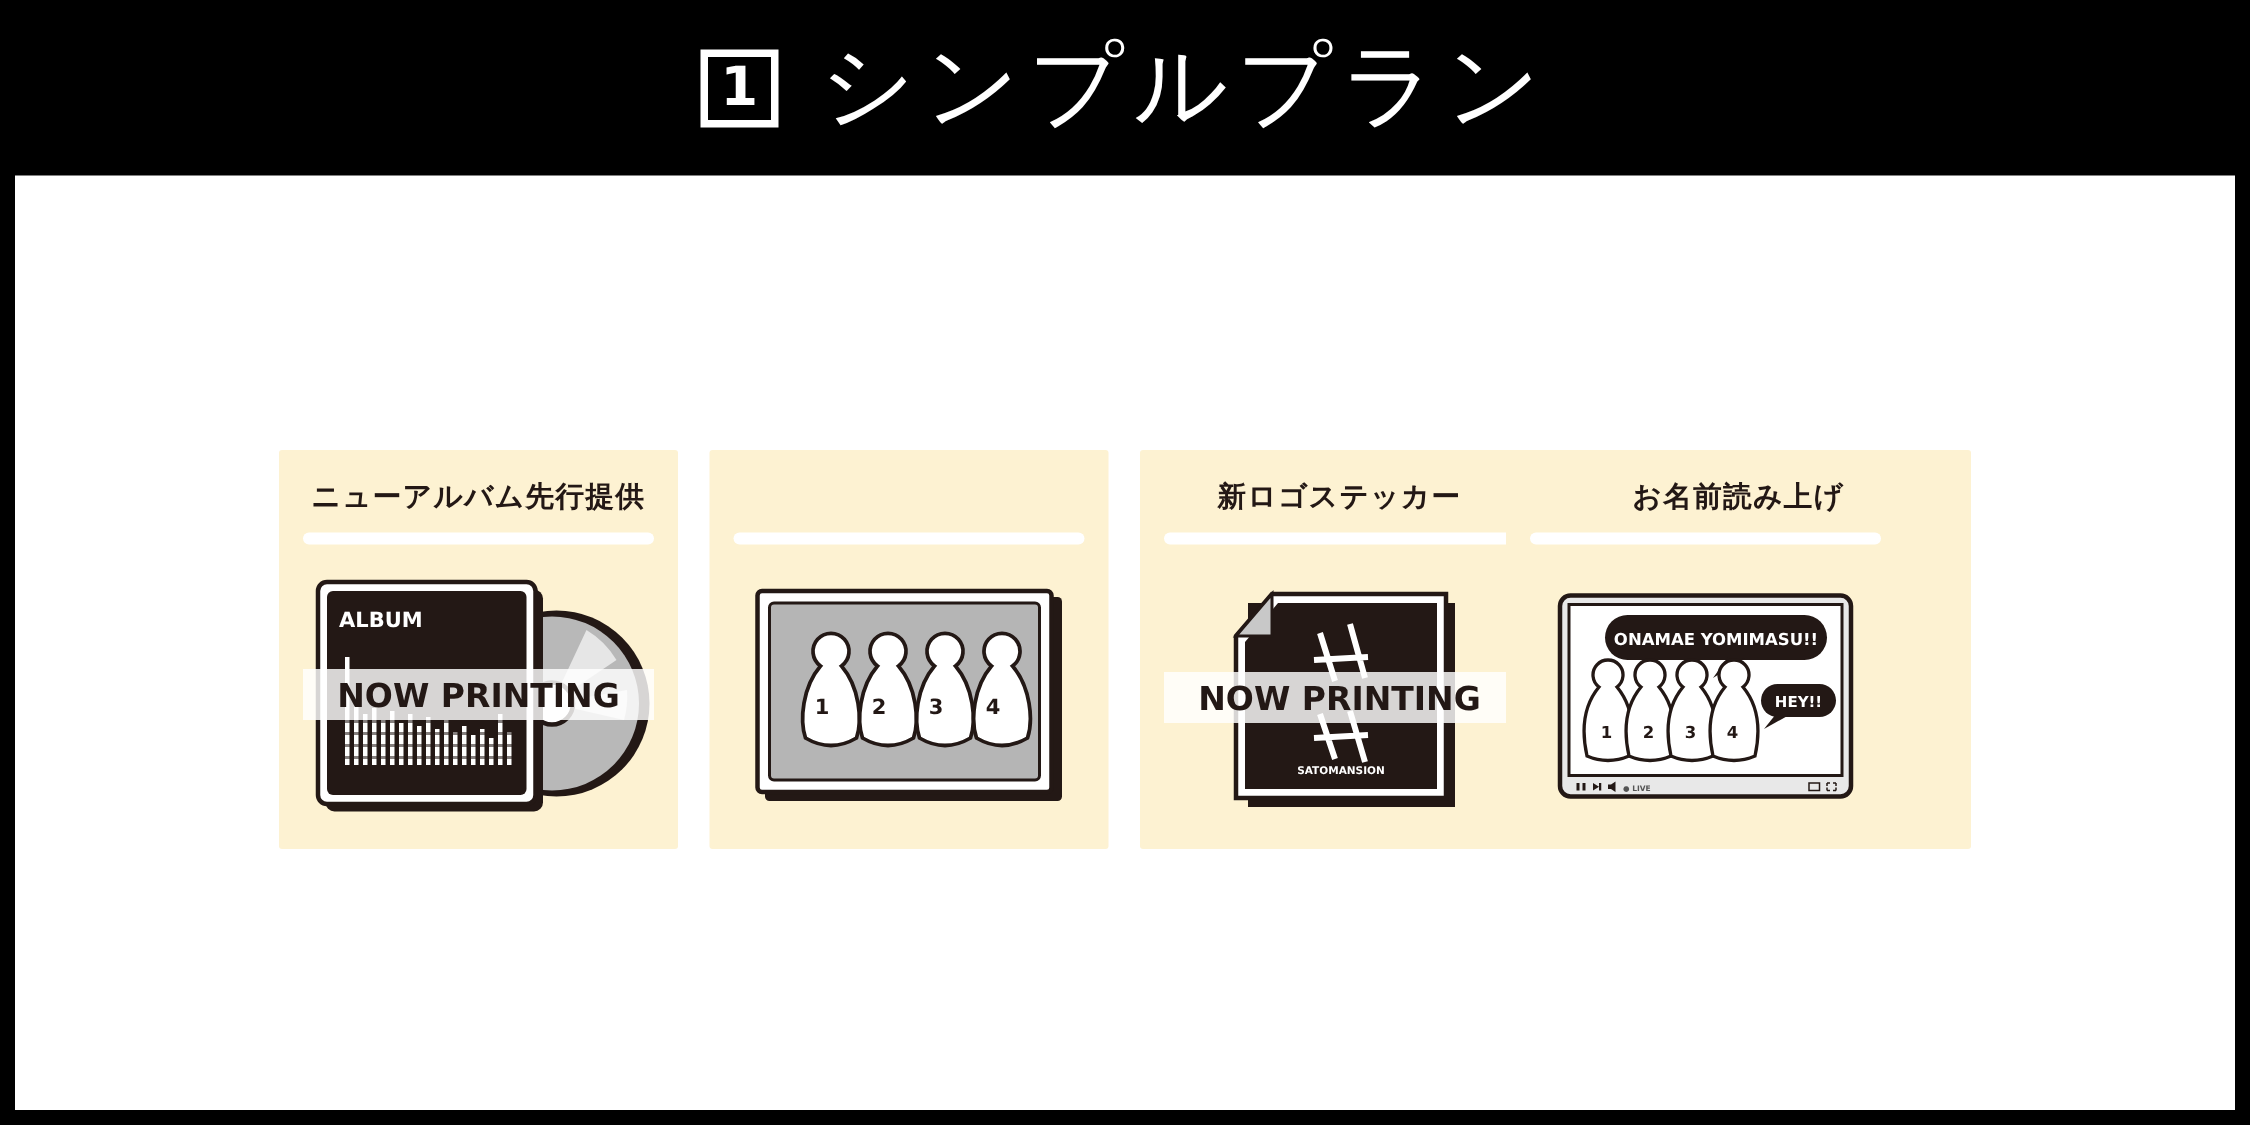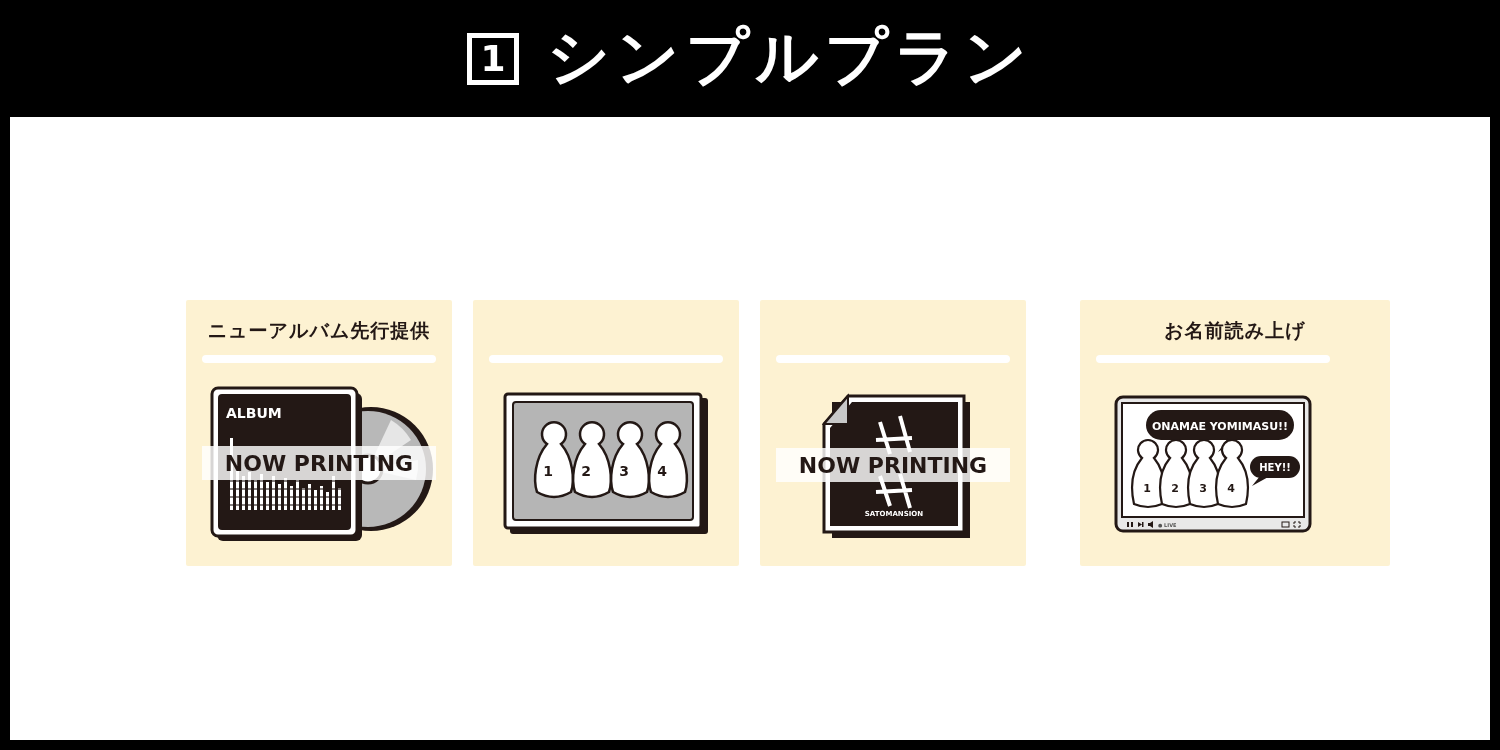--- a/index.html
+++ b/index.html
@@ -3,21 +3,21 @@
 <meta charset="utf-8">
 <style>
   html, body { margin:0; padding:0; }
   body { width:1500px; height:750px; background:#000; position:relative; overflow:hidden;
          font-family:"DejaVu Sans", sans-serif; }
   .header { position:absolute; left:0; top:0; width:1500px; height:117px; display:flex;
             align-items:center; justify-content:center; gap:28px; color:#fff; }
   .num-box { width:52px; height:52px; border:5px solid #fff; box-sizing:border-box;
              display:flex; align-items:center; justify-content:center;
              font-family:"DejaVu Sans", sans-serif; font-weight:bold; font-size:36px; line-height:1; }
-  .title { font-size:62px; font-weight:bold; letter-spacing:6px; line-height:1; margin-top:-4px; }
+  .title { font-size:62px; font-weight:normal; letter-spacing:6px; line-height:1; margin-top:-4px; }
   .panel { position:absolute; left:10px; top:117px; width:1480px; height:623px; background:#fff; }
   .card { position:absolute; top:300px; width:266px; height:266px; background:#fdf2d2; border-radius:2px; }
   .card-title { position:absolute; top:18px; left:0; width:100%; text-align:center;
                 font-size:19px; font-weight:bold; color:#231815; letter-spacing:1px; }
   .card-rule { position:absolute; top:55px; left:16px; width:234px; height:8px; background:#fff; border-radius:4px; }
   .illus { position:absolute; left:0; top:80px; width:266px; height:180px; }
   svg text { font-family:"DejaVu Sans", sans-serif; font-weight:bold; }
 </style>
 </head>
 <body>
@@ -94,37 +94,38 @@
     <g fill="#231815" font-size="14" text-anchor="middle">
       <text x="75" y="96">1</text>
       <text x="113" y="96">2</text>
       <text x="151" y="96">3</text>
       <text x="189" y="96">4</text>
     </g>
   </svg>
 </div>
 
 <div class="card" style="left:760px;">
+  <div class="card-title">新ロゴステッカー</div>
   <div class="card-rule"></div>
   <svg class="illus" viewBox="0 0 266 180">
     <path d="M72 22 L210 22 L210 158 L72 158 Z" fill="#231815"></path>
     <path d="M64 44 L88 16 L204 16 L204 152 L64 152 Z" fill="#fff" stroke="#231815" stroke-width="3"></path>
     <path d="M70 48 L92 22 L198 22 L198 146 L70 146 Z" fill="#231815"></path>
     <path d="M64 44 L88 16 L88 44 Z" fill="#c8c8c8" stroke="#231815" stroke-width="2"></path>
     <g stroke="#fff" stroke-width="4" fill="none">
       <path d="M120 42 L130 74 M140 36 L150 72 M116 60 L152 58"></path>
       <path d="M120 96 L130 126 M140 94 L150 128 M116 112 L152 110"></path>
     </g>
     <text x="134" y="136" text-anchor="middle" fill="#fff" font-size="7">SATOMANSION</text>
     <rect x="16" y="68" width="234" height="34" fill="#fff" opacity="0.82"></rect>
     <text x="133" y="93" text-anchor="middle" fill="#231815" font-size="22">NOW PRINTING</text>
   </svg>
 </div>
 
-<div class="card" style="left:1080px;padding-left:44px;">
+<div class="card" style="left:1004px;padding-left:44px;">
   <div class="card-title">お名前読み上げ</div>
   <div class="card-rule"></div>
   <svg class="illus" viewBox="0 0 266 180">
     <rect x="36" y="17" width="194" height="134" rx="7" fill="#e8e8e8" stroke="#231815" stroke-width="3"></rect>
     <rect x="42" y="23" width="182" height="114" fill="#fff" stroke="#231815" stroke-width="2"></rect>
 
     <rect x="66" y="30" width="148" height="30" rx="15" fill="#231815"></rect>
     <path d="M148 58 L138 72 L160 58 Z" fill="#231815"></path>
     <text x="140" y="50" text-anchor="middle" fill="#fff" font-size="11">ONAMAE YOMIMASU!!</text>
 

